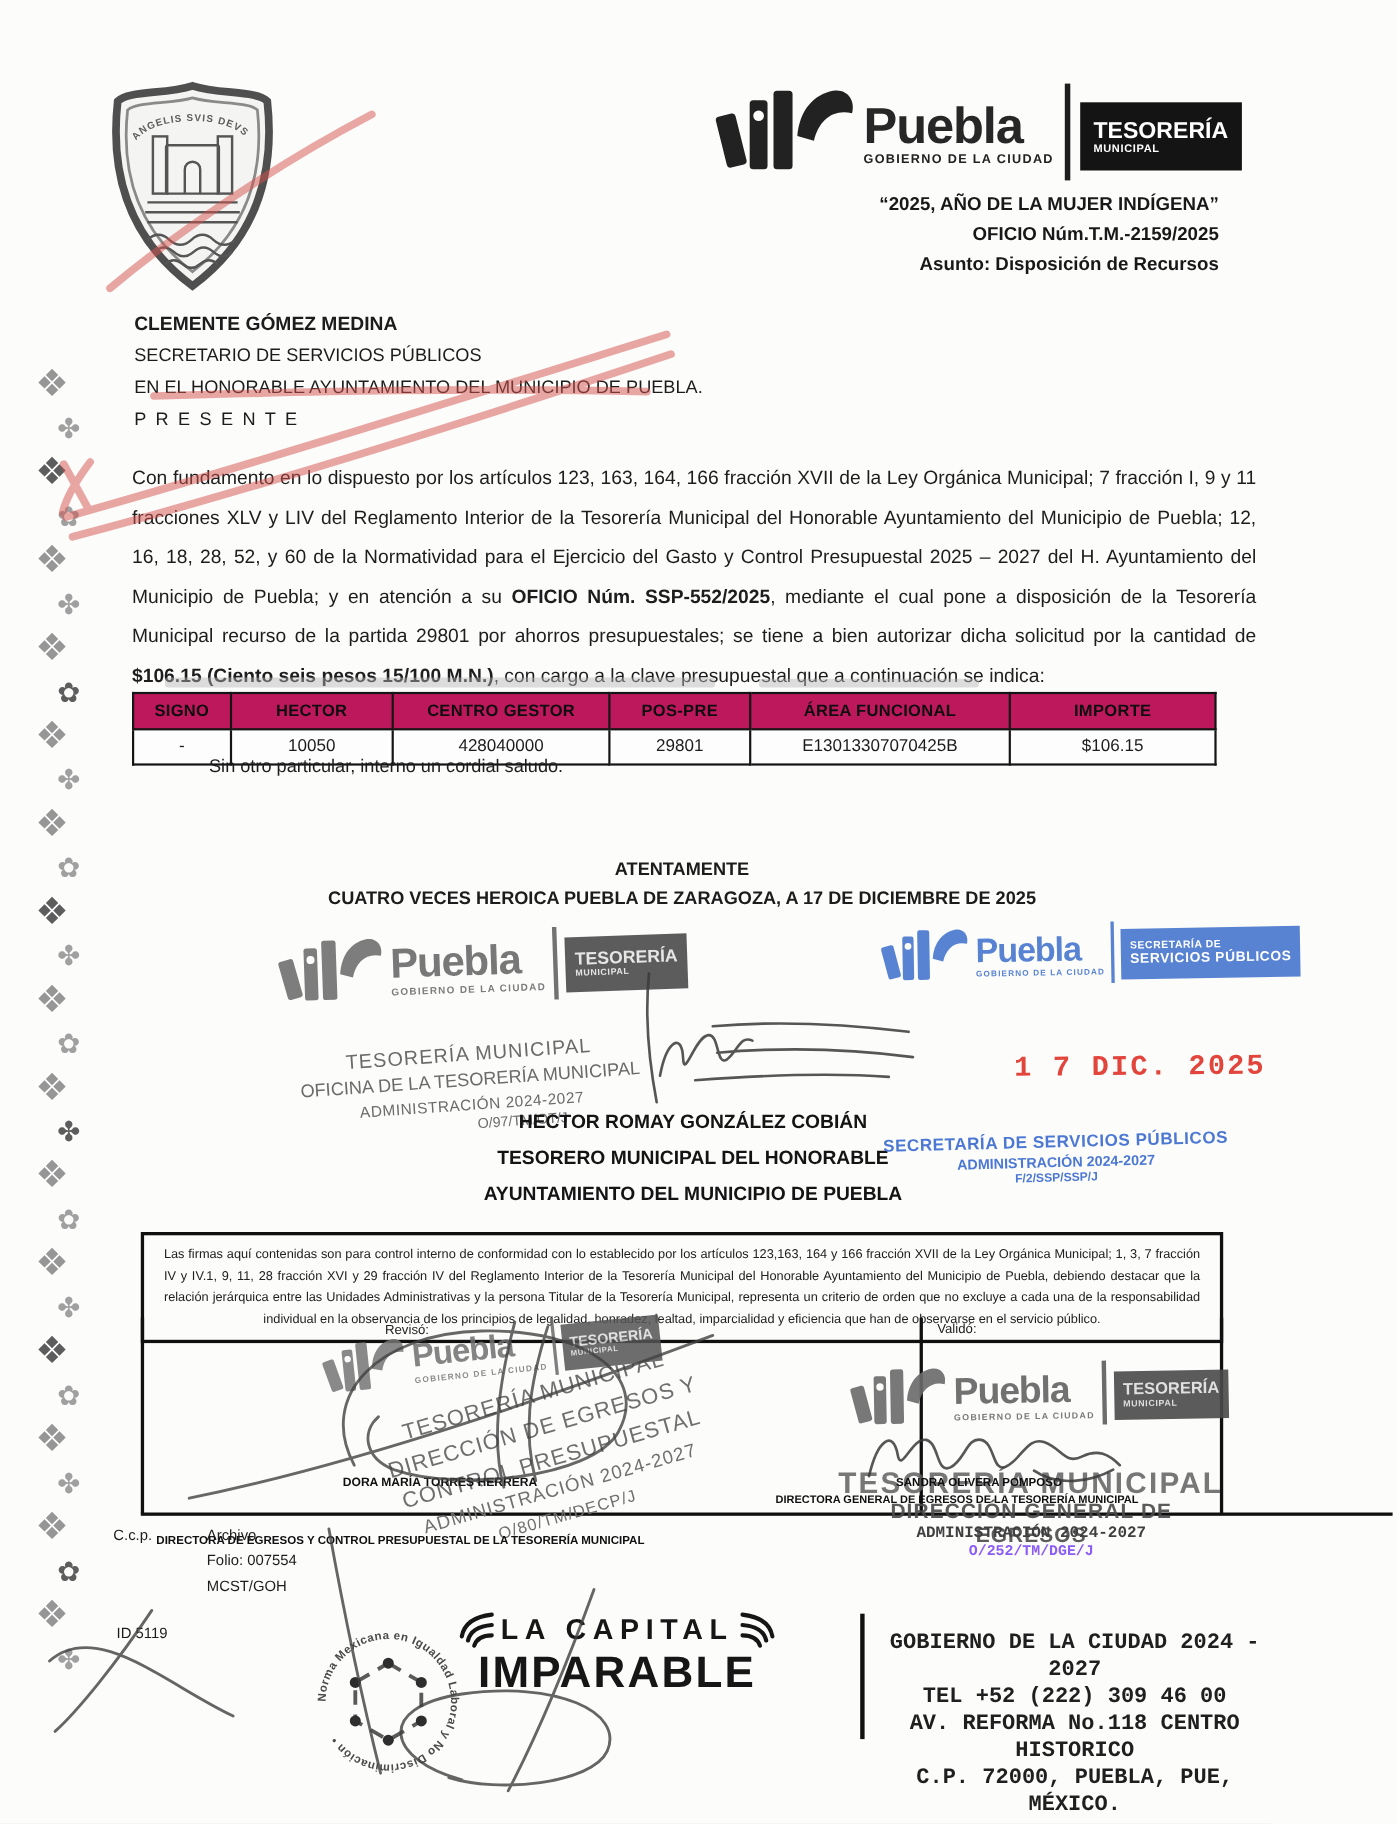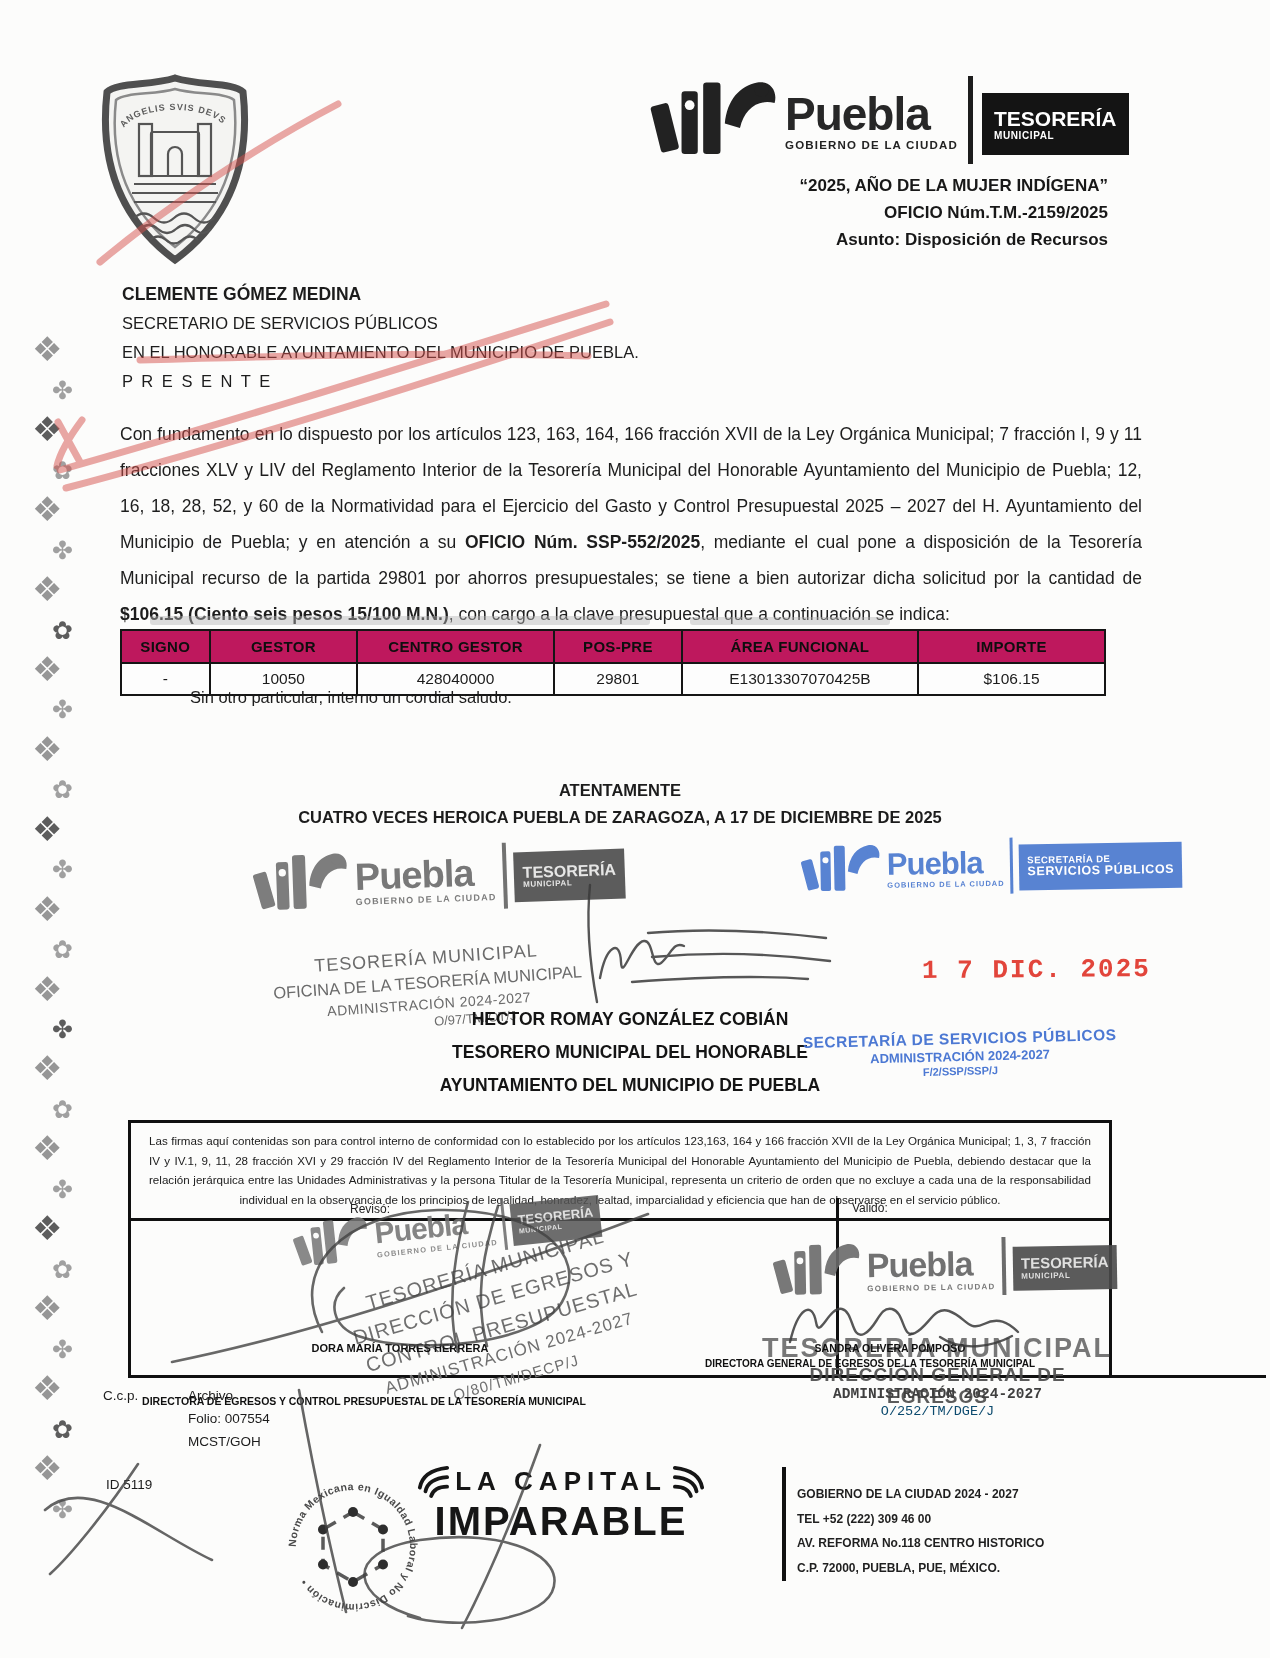--- a/index.html
+++ b/index.html
@@ -125,40 +125,40 @@
   #stamp-val .pl-b2{font-size:8px;}
 
   #val-big{left:748px;top:1333px;width:378px;text-align:center;font-weight:800;font-size:27px;
       color:#606060;letter-spacing:2px;opacity:.85;}
   #val-name{left:750px;top:1342px;width:280px;text-align:center;font-weight:700;font-size:10.5px;color:#0f0f0f;}
   #val-title{left:705px;top:1358px;width:390px;font-weight:700;font-size:10px;color:#0f0f0f;}
   #val-dg{left:765px;top:1364px;width:345px;text-align:center;font-weight:700;font-size:19px;
       color:#4a4a4a;letter-spacing:1px;opacity:.9;}
   #val-admin{left:765px;top:1386px;width:345px;text-align:center;font-weight:700;font-size:14.5px;
       color:#3f3f3f;font-family:"Liberation Mono",monospace;}
-  #val-code{left:765px;top:1404px;width:345px;text-align:center;font-weight:400;font-size:13.5px;
-      color:#0c4a6e;font-family:"Liberation Mono",monospace;}
+  #val-code{left:765px;top:1404px;width:345px;text-align:center;font-weight:700;font-size:13.5px;
+      color:#8b5cf6;font-family:"Liberation Mono",monospace;}
 
   
   #ccp-label{left:103px;top:1388px;font-size:13.5px;}
   #ccp-1{left:188px;top:1388px;font-size:13.5px;}
   #ccp-2{left:188px;top:1411px;font-size:13.5px;}
   #ccp-3{left:188px;top:1434px;font-size:13.5px;}
   #doc-id{left:106px;top:1477px;font-size:13.5px;}
 
   #seal{left:278px;top:1472px;}
 
   #capital{left:415px;top:1462px;width:292px;text-align:center;color:#161616;}
   #capital .row1{display:flex;align-items:center;justify-content:center;gap:6px;}
   #capital .c1{font-weight:800;font-size:26px;letter-spacing:6px;}
   #capital .c2{font-weight:800;font-size:40px;letter-spacing:2px;line-height:1.05;}
 
   #foot-bar{left:782px;top:1467px;width:4px;height:114px;background:#111;}
-  #address{left:797px;top:1482px;width:360px;font-family:Liberation Sans, sans-serif;
-      font-size:12px;line-height:24.5px;color:#1f1f1f;font-weight:700;}
+  #address{left:797px;top:1482px;width:360px;text-align:center;font-family:Liberation Mono, monospace;
+      font-size:20px;line-height:24.5px;color:#1f1f1f;font-weight:700;}
 
   svg{display:block;}
   .ovl{pointer-events:none;}
 </style>
 </head>
 <body>
 
 <div id="page">
 
   <div id="left-border" class="abs">
@@ -254,21 +254,21 @@
 
   <div id="body-par" class="abs"><span>Con fundamento en lo dispuesto por los artículos 123, 163, 164, 166 fracción XVII de la Ley Orgánica Municipal; 7 fracción I, 9 y 11 fracciones XLV y LIV del Reglamento Interior de la Tesorería Municipal del Honorable Ayuntamiento del Municipio de Puebla; 12, 16, 18, 28, 52, y 60 de la Normatividad para el Ejercicio del Gasto y Control Presupuestal 2025 – 2027 del H. Ayuntamiento del Municipio de Puebla; y en atención a su </span><span class="b">OFICIO Núm. SSP-552/2025</span><span>, mediante el cual pone a disposición de la Tesorería Municipal recurso de la partida 29801 por ahorros presupuestales; se tiene a bien autorizar dicha solicitud por la cantidad de </span><span class="b">$106.15 (Ciento seis pesos 15/100 M.N.)</span><span>, con cargo a la clave presupuestal que a continuación se indica:</span></div>
 
   <div class="abs smear" style="left:150px;top:616px;width:500px;height:9px;"></div>
   <div class="abs smear" style="left:690px;top:617px;width:200px;height:8px;"></div>
 
   <table id="alloc-table" class="abs">
     <thead>
       <tr>
         <th style="width:9%">SIGNO</th>
-        <th style="width:15%">GESTOR</th>
+        <th style="width:15%">HECTOR</th>
         <th style="width:20%">CENTRO GESTOR</th>
         <th style="width:13%">POS-PRE</th>
         <th style="width:24%">ÁREA FUNCIONAL</th>
         <th style="width:19%">IMPORTE</th>
       </tr>
     </thead>
     <tbody>
       <tr>
         <td>-</td>
         <td>10050</td>

